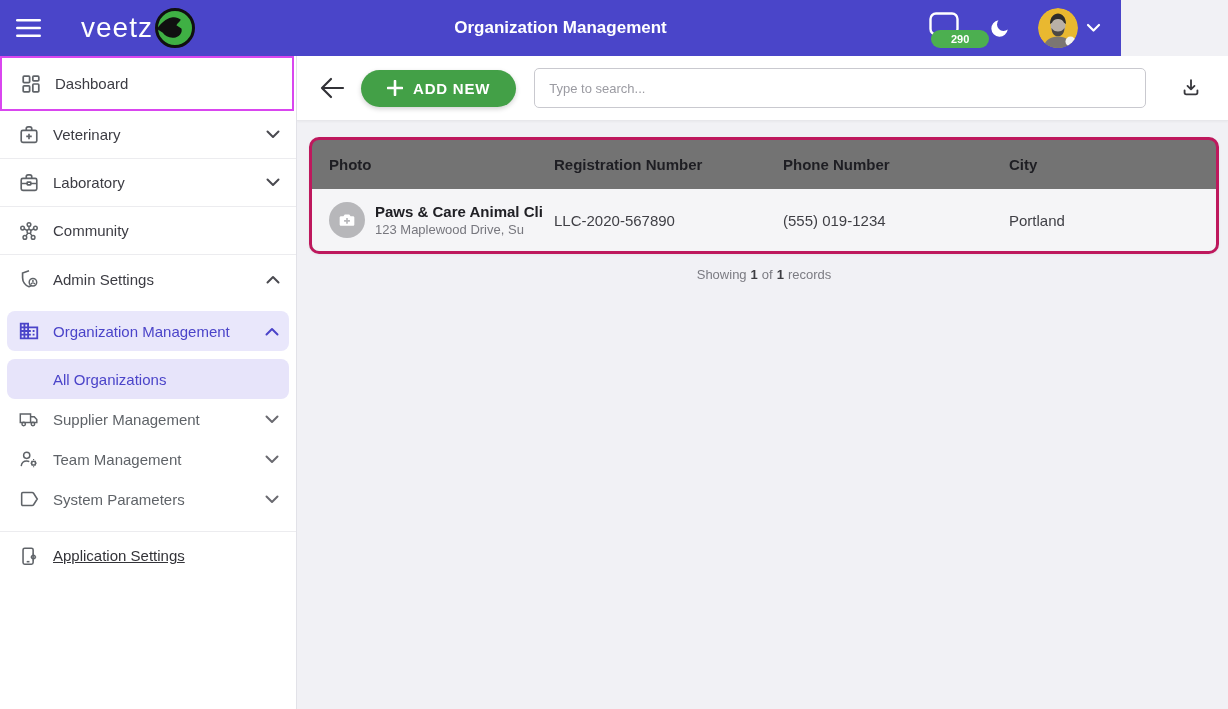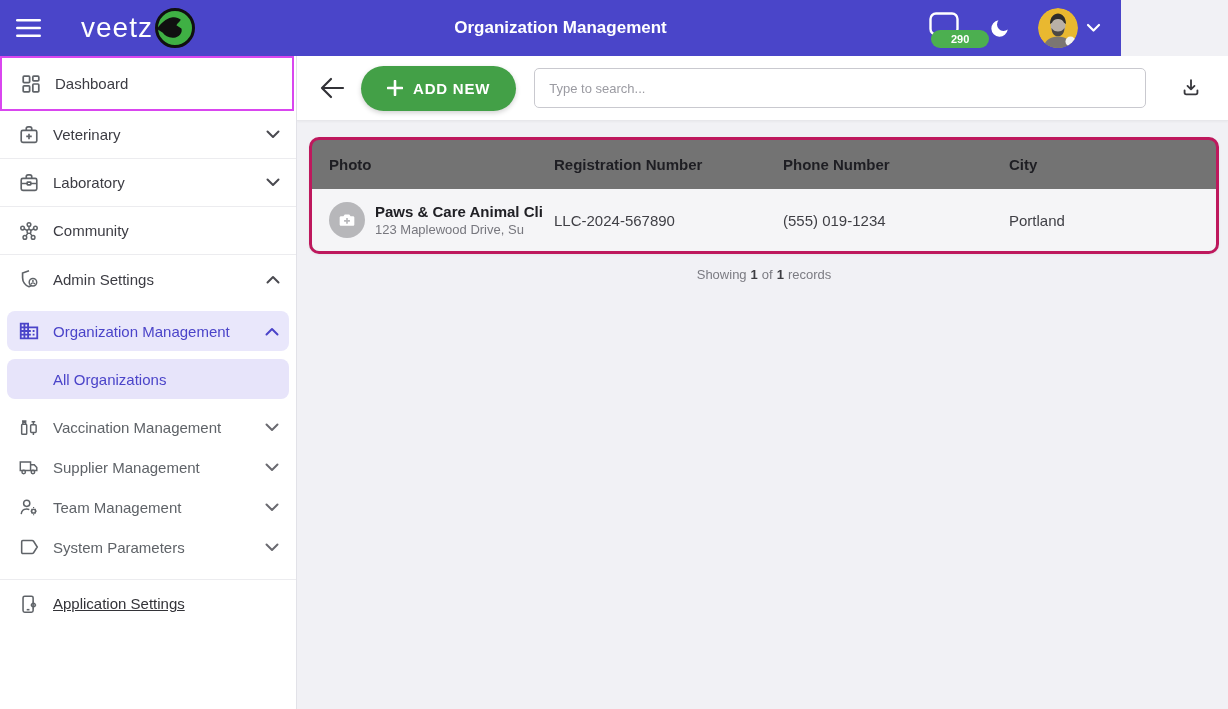--- a/index.html
+++ b/index.html
@@ -61,21 +61,21 @@
 
   
   .main { position:fixed; top:56px; left:297px; right:0; bottom:0; background:#f1f1f5; }
   .toolbar {
     height:65px; background:#fff; border-bottom:1px solid #e7e7eb;
     display:flex; align-items:center; padding:0 24px 0 20px;
     box-shadow:0 1px 2px rgba(0,0,0,.04);
   }
   .back-btn { background:none; border:none; padding:2px; cursor:pointer; }
   .addnew-btn {
-    margin-left:14px; height:45px; border:none; border-radius:25px; background:#43a047;
+    margin-left:14px; height:37px; border:none; border-radius:25px; background:#43a047;
     color:#fff; font-weight:700; font-size:15px; letter-spacing:.8px;
     padding:0 26px; display:flex; align-items:center; gap:10px; cursor:pointer;
     box-shadow:0 2px 5px rgba(0,0,0,.18); font-family:inherit;
   }
   .search-input {
     margin-left:18px; flex:1; height:40px; border:1px solid #c9c9cf; border-radius:5px;
     padding:0 14px; font-size:13px; color:#333; font-family:inherit; outline:none; background:#fff;
   }
   .search-input::placeholder { color:#9b9ba2; }
   .download-btn { background:none; border:none; margin-left:32px; padding:2px; cursor:pointer; }
@@ -255,36 +255,20 @@
           <path d="M1.5 7.5L7 2l5.5 5.5" fill="none" stroke="#4b44c9" stroke-width="2" stroke-linecap="round" stroke-linejoin="round"></path>
         </svg>
       </span>
   </div>
 
   <div class="sub-item active-child">
     <span class="lbl">All Organizations</span>
   </div>
 
 
-  <div class="sub-item first-mgmt">
-    <span class="icn">
-      <svg width="22" height="22" viewBox="0 0 24 24" fill="none" stroke="#5f6368" stroke-width="1.6">
-          <rect x="4" y="9" width="5.5" height="11" rx="1"></rect>
-          <path d="M5.3 9V6.8h3V9M4.4 5.4h4.8"></path>
-          <rect x="13.8" y="9.5" width="6" height="8.5" rx="1"></rect>
-          <path d="M16.8 9.5V6.3M14.8 6.3h4M16.8 18v2.8"></path>
-        </svg>
-    </span>
-    <span class="lbl">Vaccination Management</span>
-    <span>
-        <svg width="14" height="9" viewBox="0 0 14 9">
-          <path d="M1.5 1.5L7 7l5.5-5.5" fill="none" stroke="#6a6a70" stroke-width="2" stroke-linecap="round" stroke-linejoin="round"></path>
-        </svg>
-      </span>
-  </div>
 
   <div class="sub-item">
     <span class="icn">
       <svg width="22" height="22" viewBox="0 0 24 24" fill="none" stroke="#5f6368" stroke-width="1.6">
           <path d="M2.5 6.5h11.2v9.3H2.5z"></path>
           <path d="M13.7 9.5h4l2.8 3.2v3.1h-6.8"></path>
           <circle cx="6.2" cy="17.4" r="1.9"></circle>
           <circle cx="16.3" cy="17.4" r="1.9"></circle>
         </svg>
     </span>
@@ -384,21 +368,21 @@
                   <path d="M4.8 7.5h2.9l1.6-2.1h5.4l1.6 2.1h2.9c.9 0 1.6.7 1.6 1.6v8.3c0 .9-.7 1.6-1.6 1.6H4.8c-.9 0-1.6-.7-1.6-1.6V9.1c0-.9.7-1.6 1.6-1.6z" fill="#fff"></path>
                   <path d="M11 9.5h2v2.5h2.5v2H13v2.5h-2V14H8.5v-2H11V9.5z" fill="#b7b7ba"></path>
                 </svg>
             </span>
           </span>
           <span class="org-texts">
             <span class="org-name">Paws &amp; Care Animal Cli</span>
             <span class="org-addr">123 Maplewood Drive, Su</span>
           </span>
         </div>
-        <div>LLC-2024-567890</div>
+        <div>LLC-2020-567890</div>
         <div>(555) 019-1234</div>
         <div>Portland</div>
       </div>
     </div>
     <div class="records">
       <span>Showing</span>
       <span class="strong">1</span>
       <span>of</span>
       <span class="strong">1</span>
       <span>records</span>

